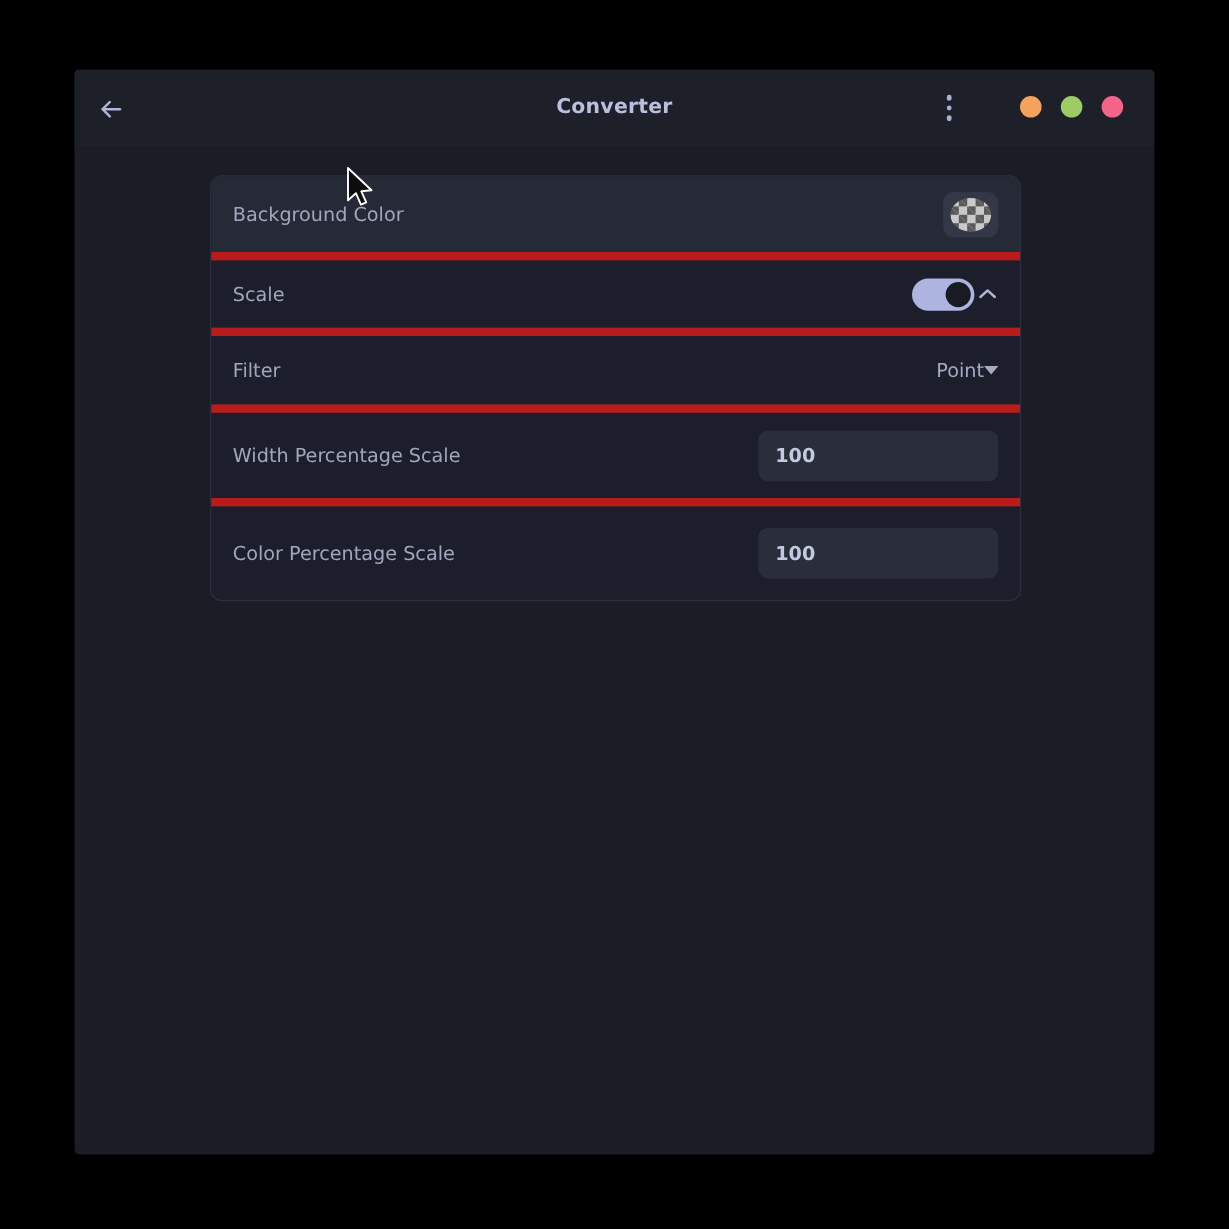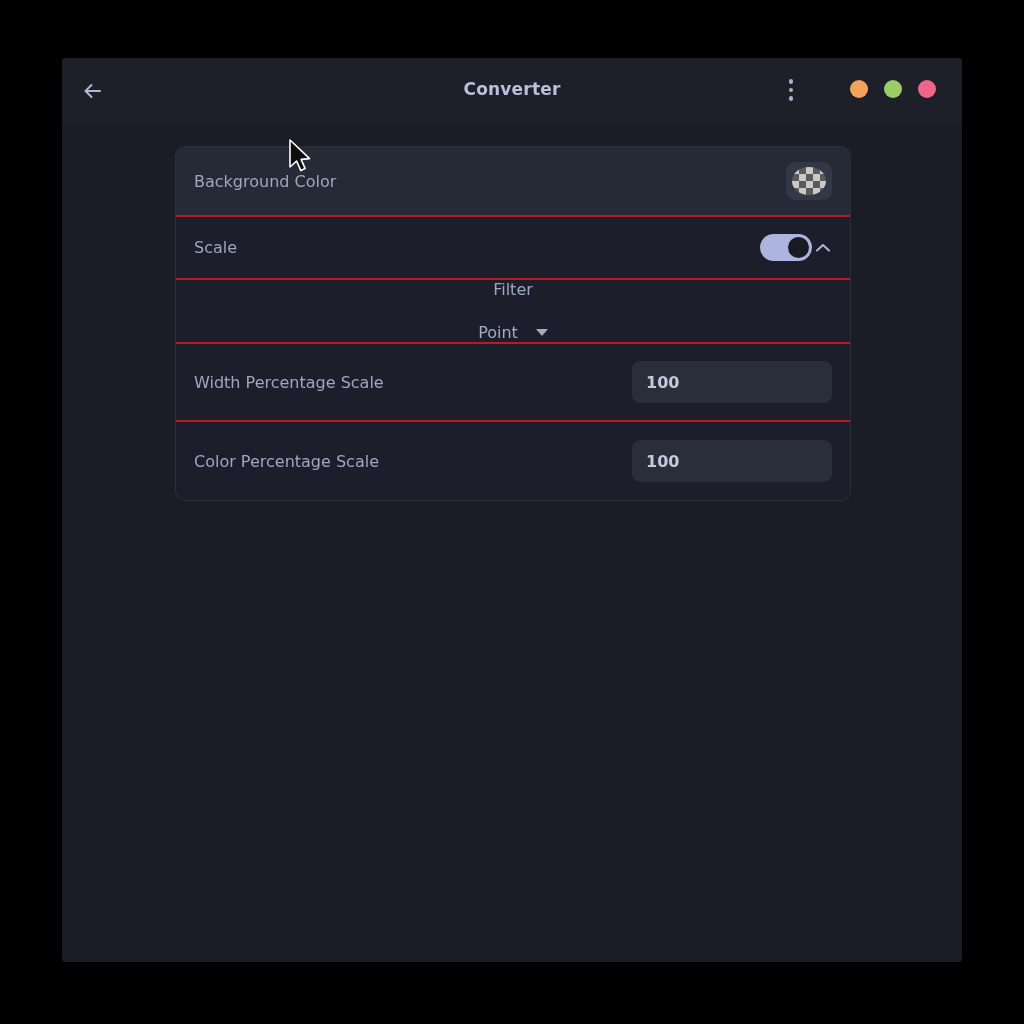--- a/index.html
+++ b/index.html
@@ -101,27 +101,27 @@
     overflow: hidden;
   }
 
   .setting-row {
     position: relative;
     display: flex;
     align-items: center;
     justify-content: space-between;
     padding: 0 18px;
     box-sizing: border-box;
-    border-bottom: 2px solid #b91c1c;
+    border-bottom: 7px solid #b91c1c;
   }
   .setting-row:last-child { border-bottom: none; }
 
   .row-h70 { height: 70px; }
   .row-h63 { height: 63px; }
-  .row-h64 { height: 64px; flex-direction: column; }
+  .row-h64 { height: 64px; }
   .row-h78 { height: 78px; }
 
   .row-highlight { background: #262a36; }
 
   .row-label {
     color: #a0a6bd;
     font-size: 16px;
     white-space: nowrap;
   }
 
@@ -177,21 +177,21 @@
     display: flex;
     align-items: center;
     justify-content: center;
     cursor: pointer;
   }
 
   
   .dropdown {
     display: flex;
     align-items: center;
-    gap: 18px;
+    gap: 0;
     cursor: pointer;
   }
   .dropdown-value {
     color: #a4aac2;
     font-size: 16px;
   }
   .caret-down {
     width: 0;
     height: 0;
     border-left: 6px solid transparent;

